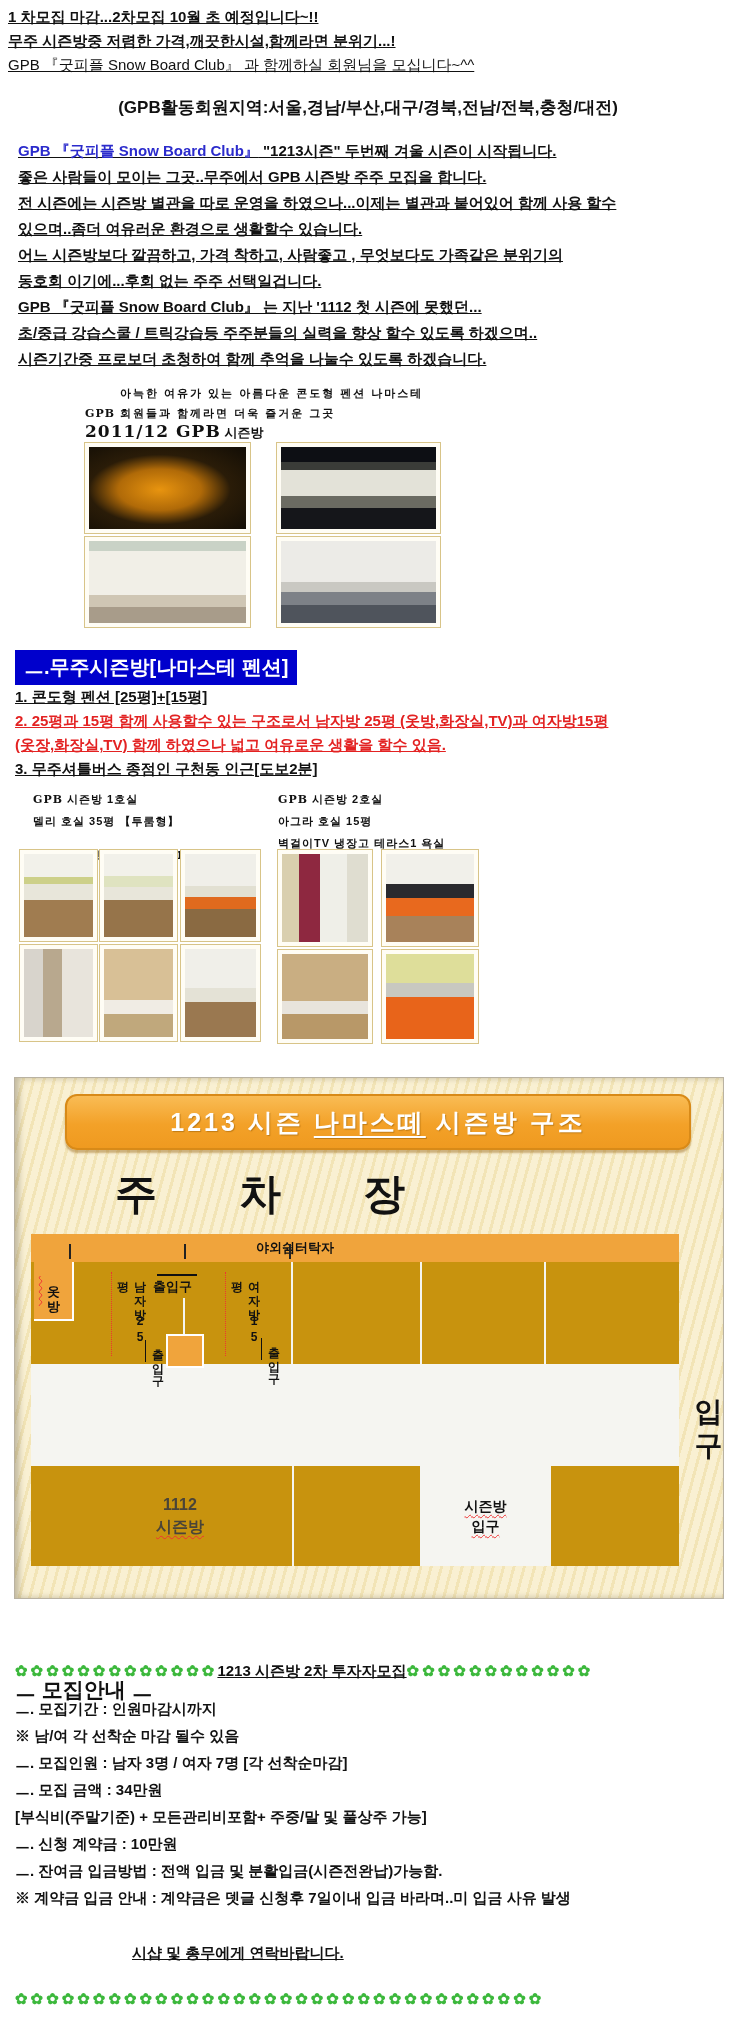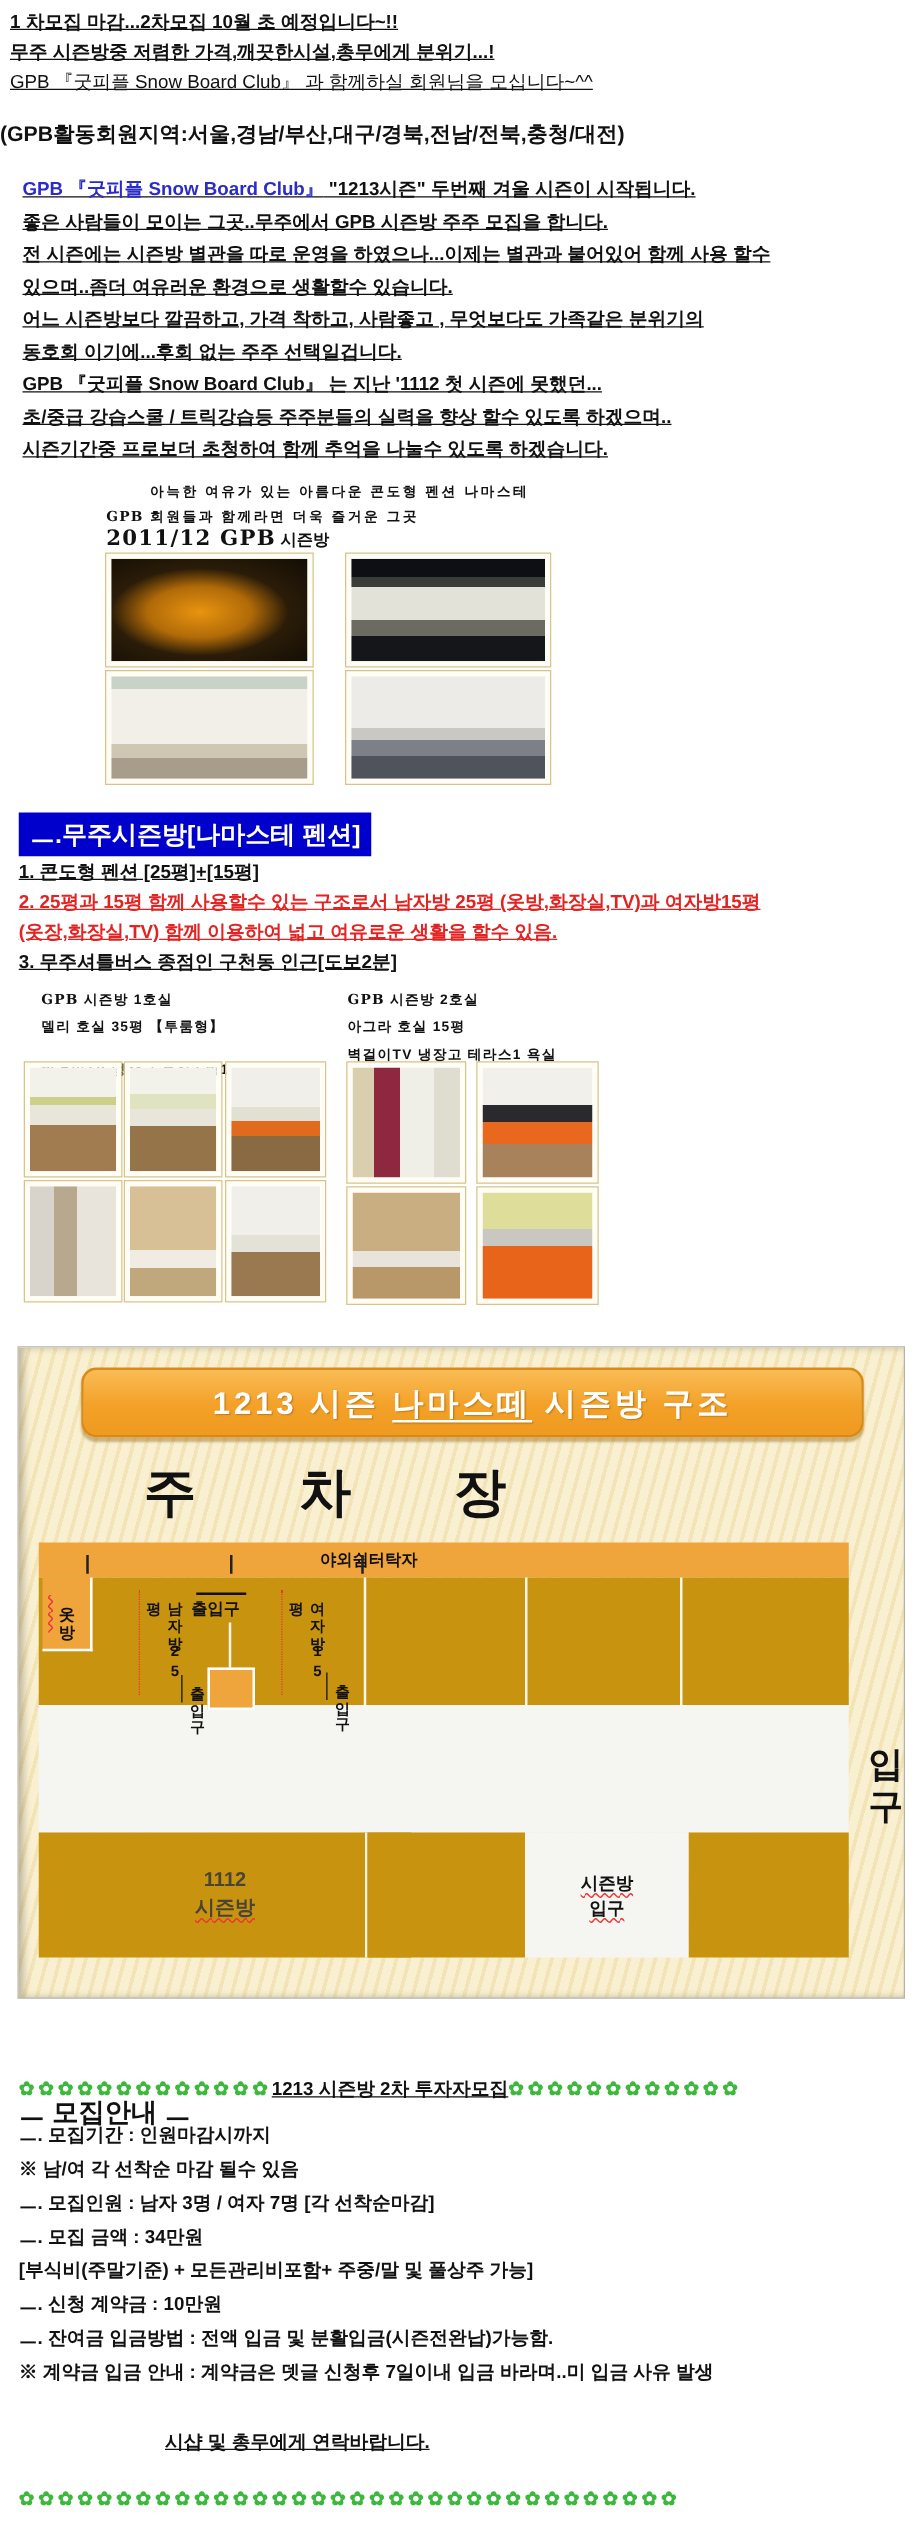--- a/index.html
+++ b/index.html
@@ -5,21 +5,21 @@
   html,body{margin:0;padding:0;background:#fff;}
   .page{position:relative;width:736px;height:2023px;background:#fff;overflow:hidden;
         font-family:"Liberation Sans",sans-serif;color:#111;}
   .abs{position:absolute;}
   .b{font-weight:bold;}
   .t15{font-size:15px;text-decoration:underline;}
   .t13{font-size:13px;}
   .nowrap{white-space:nowrap;}
   .blue{color:#2b2bcc;}
   .red{color:#e32222;}
-  .center{text-align:left;width:736px;left:0;}
+  .center{text-align:center;width:736px;left:0;}
   .small-cap{font-size:11px;font-weight:bold;letter-spacing:2px;white-space:nowrap;}
   .logoGPB{font-family:"DejaVu Serif",serif;font-weight:900;letter-spacing:1px;}
   .heavy{font-family:"DejaVu Serif",serif;font-weight:900;font-size:17px;letter-spacing:1px;}
   .sec-title{background:#0000cc;color:#fff;font-size:20px;font-weight:bold;padding:4px 9px;white-space:nowrap;}
   
   .ph{position:absolute;border:4px solid #fffdf5;outline:1px solid #d8c488;}
   .ph-t1{background:radial-gradient(ellipse at 45% 52%,#e8940f 0%,#b06a08 34%,#2a1c08 58%,#120d05 100%);}
   .ph-t2{background:linear-gradient(180deg,#0d0f14 0 18%,#3a3c38 18% 28%,#e3e2d8 28% 60%,#6b6b62 60% 75%,#15161a 75%);}
   .ph-t3{background:linear-gradient(180deg,#c9d2c6 0 12%,#f1efe7 12% 66%,#cfc6b4 66% 80%,#a89c8a 80%);}
   .ph-t4{background:linear-gradient(180deg,#ecebe7 0 50%,#c9c8c2 50% 62%,#7d8187 62% 78%,#4f545c 78%);}
@@ -72,21 +72,21 @@
   
   .flower{color:#3cb83c;letter-spacing:3px;font-size:15px;font-weight:bold;}
   .r-line{height:27px;line-height:27px;font-size:15px;font-weight:bold;white-space:nowrap;}
 </style>
 </head>
 <body>
 
 <div class="page">
 
   <div class="abs b t15 nowrap" style="left:8px;top:8px;">1 차모집 마감...2차모집 10월 초 예정입니다~!!</div>
-  <div class="abs b t15 nowrap" style="left:8px;top:32px;">무주 시즌방중 저렴한 가격,깨끗한시설,총무에게 분위기...!</div>
+  <div class="abs b t15 nowrap" style="left:8px;top:32px;">무주 시즌방중 저렴한 가격,깨끗한시설,함께라면 분위기...!</div>
   <div class="abs t15 nowrap" style="left:8px;top:56px;">GPB 『굿피플 Snow Board Club』 과 함께하실 회원님을 모십니다~^^</div>
   <div class="abs b center nowrap" style="top:96px;font-size:17px;">(GPB활동회원지역:서울,경남/부산,대구/경북,전남/전북,충청/대전)</div>
 
   <div class="abs b t15 nowrap" style="left:18px;top:142px;">
     <span class="blue">GPB 『굿피플 Snow Board Club』</span><span> "1213시즌" 두번째 겨울 시즌이 시작됩니다.</span>
   </div>
   <div class="abs b t15 nowrap" style="left:18px;top:168px;">좋은 사람들이 모이는 그곳..무주에서 GPB 시즌방 주주 모집을 합니다.</div>
   <div class="abs b t15 nowrap" style="left:18px;top:194px;">전 시즌에는 시즌방 별관을 따로 운영을 하였으나...이제는 별관과 붙어있어 함께 사용 할수</div>
   <div class="abs b t15 nowrap" style="left:18px;top:220px;">있으며..좀더 여유러운 환경으로 생활할수 있습니다.</div>
   <div class="abs b t15 nowrap" style="left:18px;top:246px;">어느 시즌방보다 깔끔하고, 가격 착하고, 사람좋고 , 무엇보다도 가족같은 분위기의</div>
@@ -104,21 +104,21 @@
   </div>
 
   <div class="ph ph-t1" style="left:85px;top:443px;width:157px;height:82px;"></div>
   <div class="ph ph-t2" style="left:277px;top:443px;width:155px;height:82px;"></div>
   <div class="ph ph-t3" style="left:85px;top:537px;width:157px;height:82px;"></div>
   <div class="ph ph-t4" style="left:277px;top:537px;width:155px;height:82px;"></div>
 
   <div class="abs sec-title" style="left:15px;top:650px;">ㅡ.무주시즌방[나마스테 펜션]</div>
   <div class="abs b t15 nowrap" style="left:15px;top:688px;">1. 콘도형 펜션 [25평]+[15평]</div>
   <div class="abs b t15 red nowrap" style="left:15px;top:712px;">2. 25평과 15평 함께 사용할수 있는 구조로서 남자방 25평 (옷방,화장실,TV)과 여자방15평</div>
-  <div class="abs b t15 red nowrap" style="left:15px;top:736px;">(옷장,화장실,TV) 함께 이용하여 넓고 여유로운 생활을 할수 있음.</div>
+  <div class="abs b t15 red nowrap" style="left:15px;top:736px;">(옷장,화장실,TV) 함께 하였으나 넓고 여유로운 생활을 할수 있음.</div>
   <div class="abs b t15 nowrap" style="left:15px;top:760px;">3. 무주셔틀버스 종점인 구천동 인근[도보2분]</div>
 
   <div class="abs small-cap" style="left:33px;top:792px;letter-spacing:1px;">
     <span class="logoGPB">GPB</span><span> 시즌방 1호실</span>
   </div>
   <div class="abs small-cap" style="left:33px;top:814px;letter-spacing:1px;">델리 호실 35평 【투룸형】</div>
   <div class="abs small-cap" style="left:33px;top:848px;letter-spacing:1px;">벽걸이TV 냉장고 욕실2 방1</div>
 
   <div class="abs small-cap" style="left:278px;top:792px;letter-spacing:1px;">
     <span class="logoGPB">GPB</span><span> 시즌방 2호실</span>

